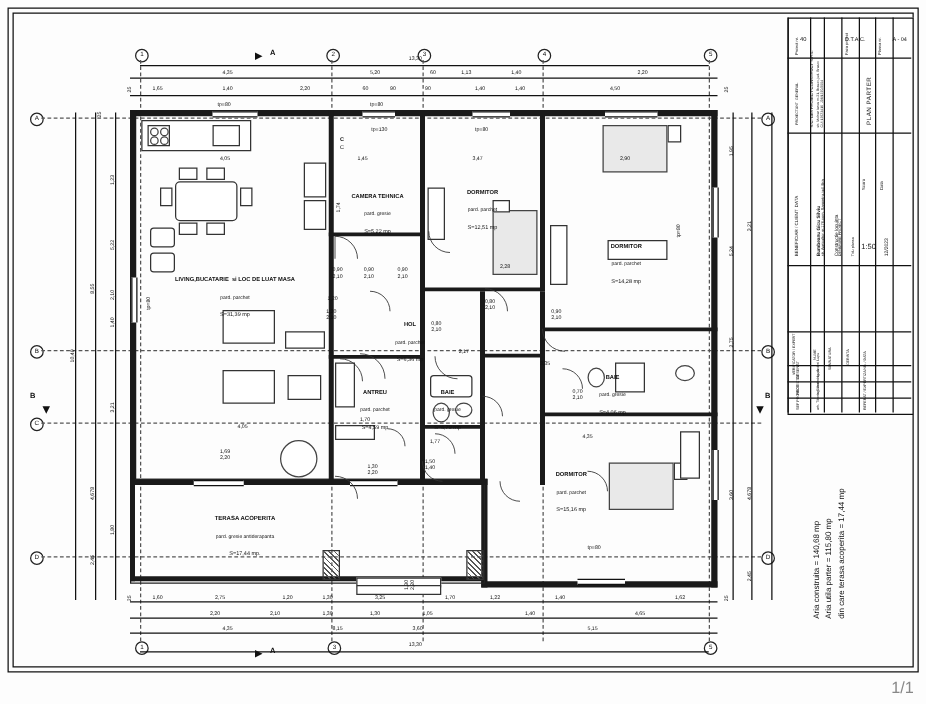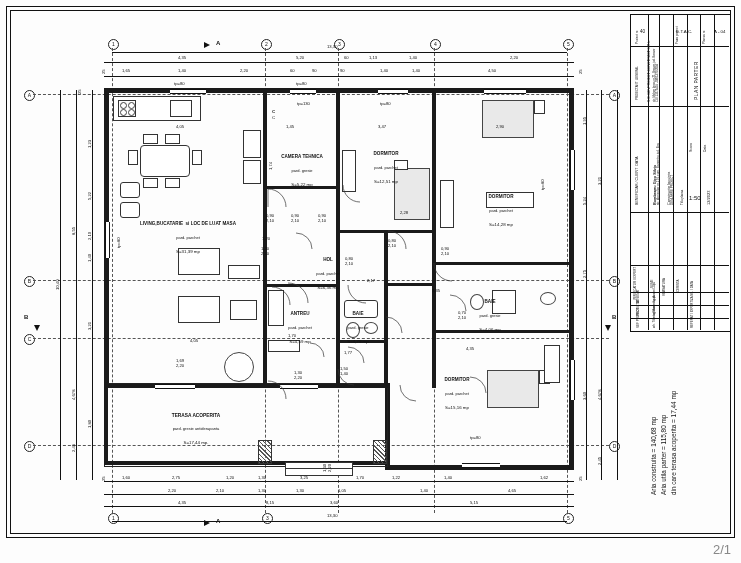--- a/index.html
+++ b/index.html
@@ -85,21 +85,21 @@
   <div class="txt rot" style="left:637px;top:316px;font-size:3.0px;">PROIECTAT</div>
   <div class="txt rot" style="left:637px;top:303px;font-size:3.0px;">DESENAT</div>
   <div class="txt rot" style="left:653px;top:328px;font-size:2.9px;">arh. Tiberiu Stroe</div>
   <div class="txt rot" style="left:653px;top:316px;font-size:2.9px;">ing. Andrei Lupu</div>
   <div class="txt rot" style="left:653px;top:303px;font-size:2.9px;">ing. Andrei Lupu</div>
 
   <div class="txt rot" style="left:651px;top:495px;font-size:6.4px;">Aria construita = 140,68 mp</div>
   <div class="txt rot" style="left:661px;top:495px;font-size:6.4px;">Aria utila parter = 115,80 mp</div>
   <div class="txt rot" style="left:671px;top:495px;font-size:6.4px;">din care terasa acoperita = 17,44 mp</div>
 
-  <div class="pagenum">2/1</div>
+  <div class="pagenum">1/1</div>
 
   <div class="bub" style="left:108px;top:39px;width:9px;height:9px;line-height:9px;">1</div>
   <div class="bub" style="left:261px;top:39px;width:9px;height:9px;line-height:9px;">2</div>
   <div class="bub" style="left:334px;top:39px;width:9px;height:9px;line-height:9px;">3</div>
   <div class="bub" style="left:430px;top:39px;width:9px;height:9px;line-height:9px;">4</div>
   <div class="bub" style="left:563px;top:39px;width:9px;height:9px;line-height:9px;">5</div>
 
   <div class="bub" style="left:108px;top:513px;width:9px;height:9px;line-height:9px;">1</div>
   <div class="bub" style="left:262px;top:513px;width:9px;height:9px;line-height:9px;">3</div>
   <div class="bub" style="left:563px;top:513px;width:9px;height:9px;line-height:9px;">5</div>

